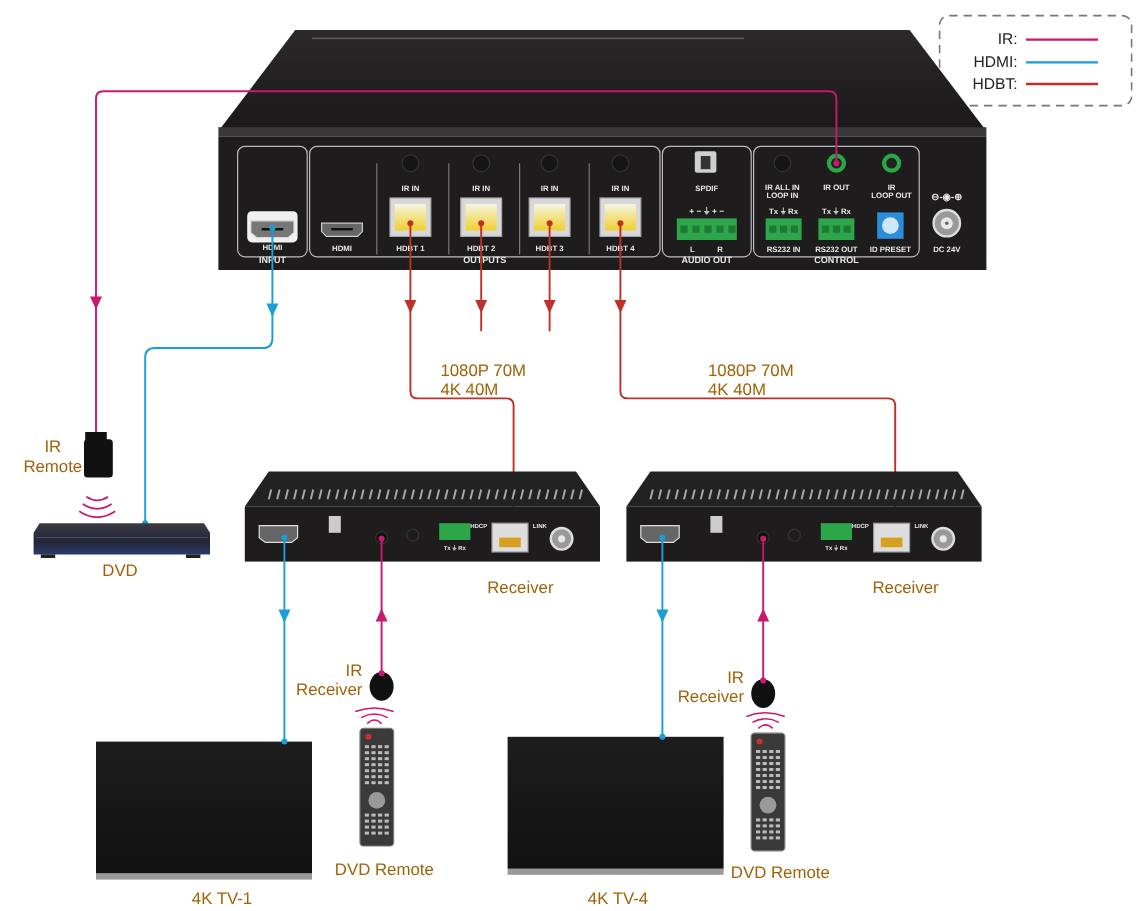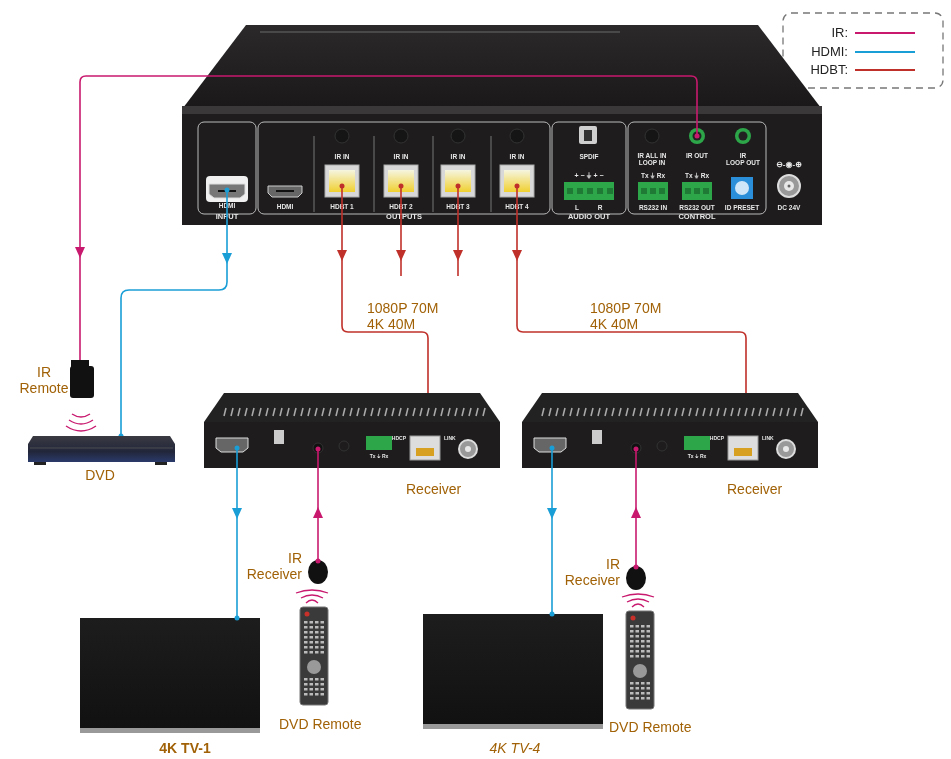--- a/index.html
+++ b/index.html
@@ -466,14 +466,14 @@
   <div>Receiver</div>
 </div>
 <div class="lbl right" style="left:558px;top:556px;width:62px;">
   <div>IR</div>
   <div>Receiver</div>
 </div>
 
 <div class="lbl" style="left:279px;top:716px;">DVD Remote</div>
 <div class="lbl" style="left:609px;top:719px;">DVD Remote</div>
 
-<div class="lbl center" style="left:130px;top:740px;width:110px;font-weight:bold;">4K TV-1</div>
-<div class="lbl center" style="left:460px;top:740px;width:110px;font-style:italic;">4K TV-4</div>
+<div class="lbl center" style="left:130px;top:740px;width:110px;">4K TV-1</div>
+<div class="lbl center" style="left:460px;top:740px;width:110px;">4K TV-4</div>
 
 </body></html>

